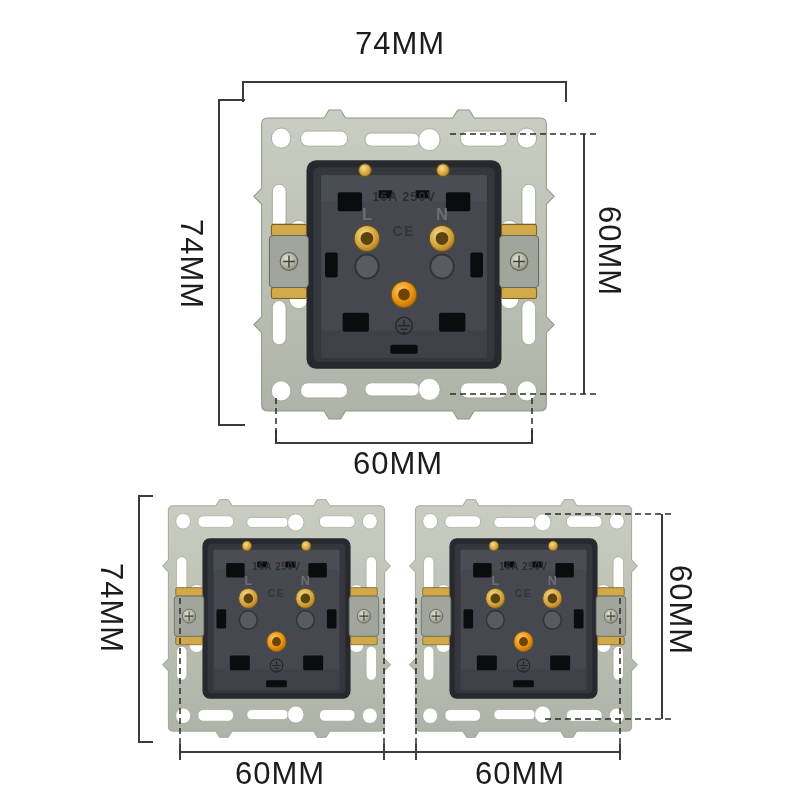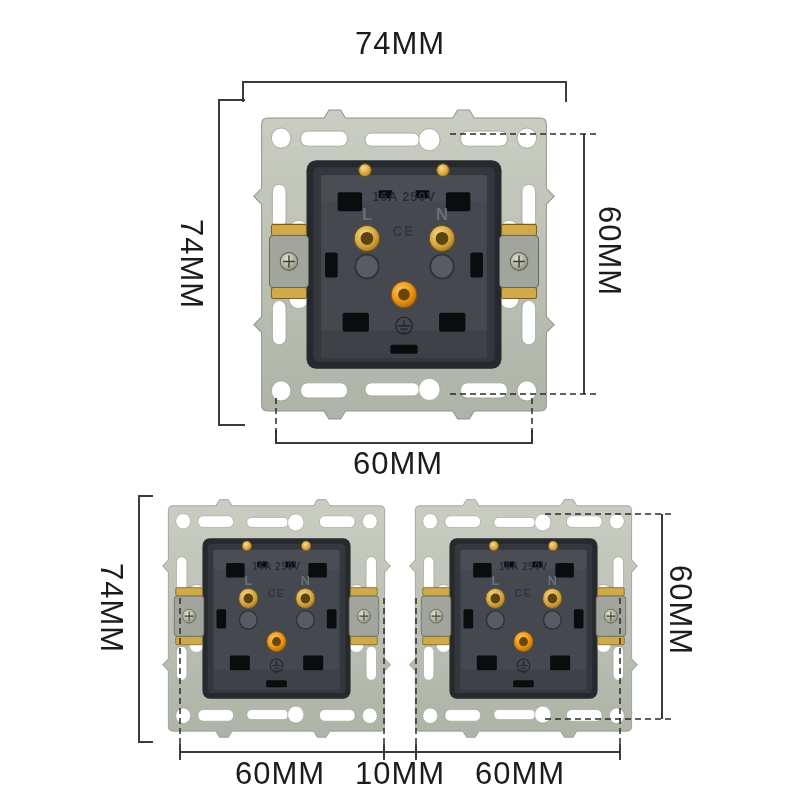--- a/index.html
+++ b/index.html
@@ -184,16 +184,15 @@
   </svg>
 
   <div class="dim-label" style="left:300px;top:26px;width:200px">74MM</div>
   <div class="dim-label vert" style="left:119px;top:246px;width:144px;height:36px">74MM</div>
   <div class="dim-label vert" style="left:541px;top:233px;width:136px;height:36px">60MM</div>
   <div class="dim-label" style="left:318px;top:446px;width:160px">60MM</div>
 
   <div class="dim-label vert" style="left:39px;top:590px;width:144px;height:36px">74MM</div>
   <div class="dim-label vert" style="left:612px;top:592px;width:136px;height:36px">60MM</div>
   <div class="dim-label" style="left:200px;top:756px;width:160px">60MM</div>
-  <div class="dim-label" style="left:330px;top:756px;width:140px">10MM</div>
   <div class="dim-label" style="left:440px;top:756px;width:160px">60MM</div>
 
 </div>
 
 </body></html>

